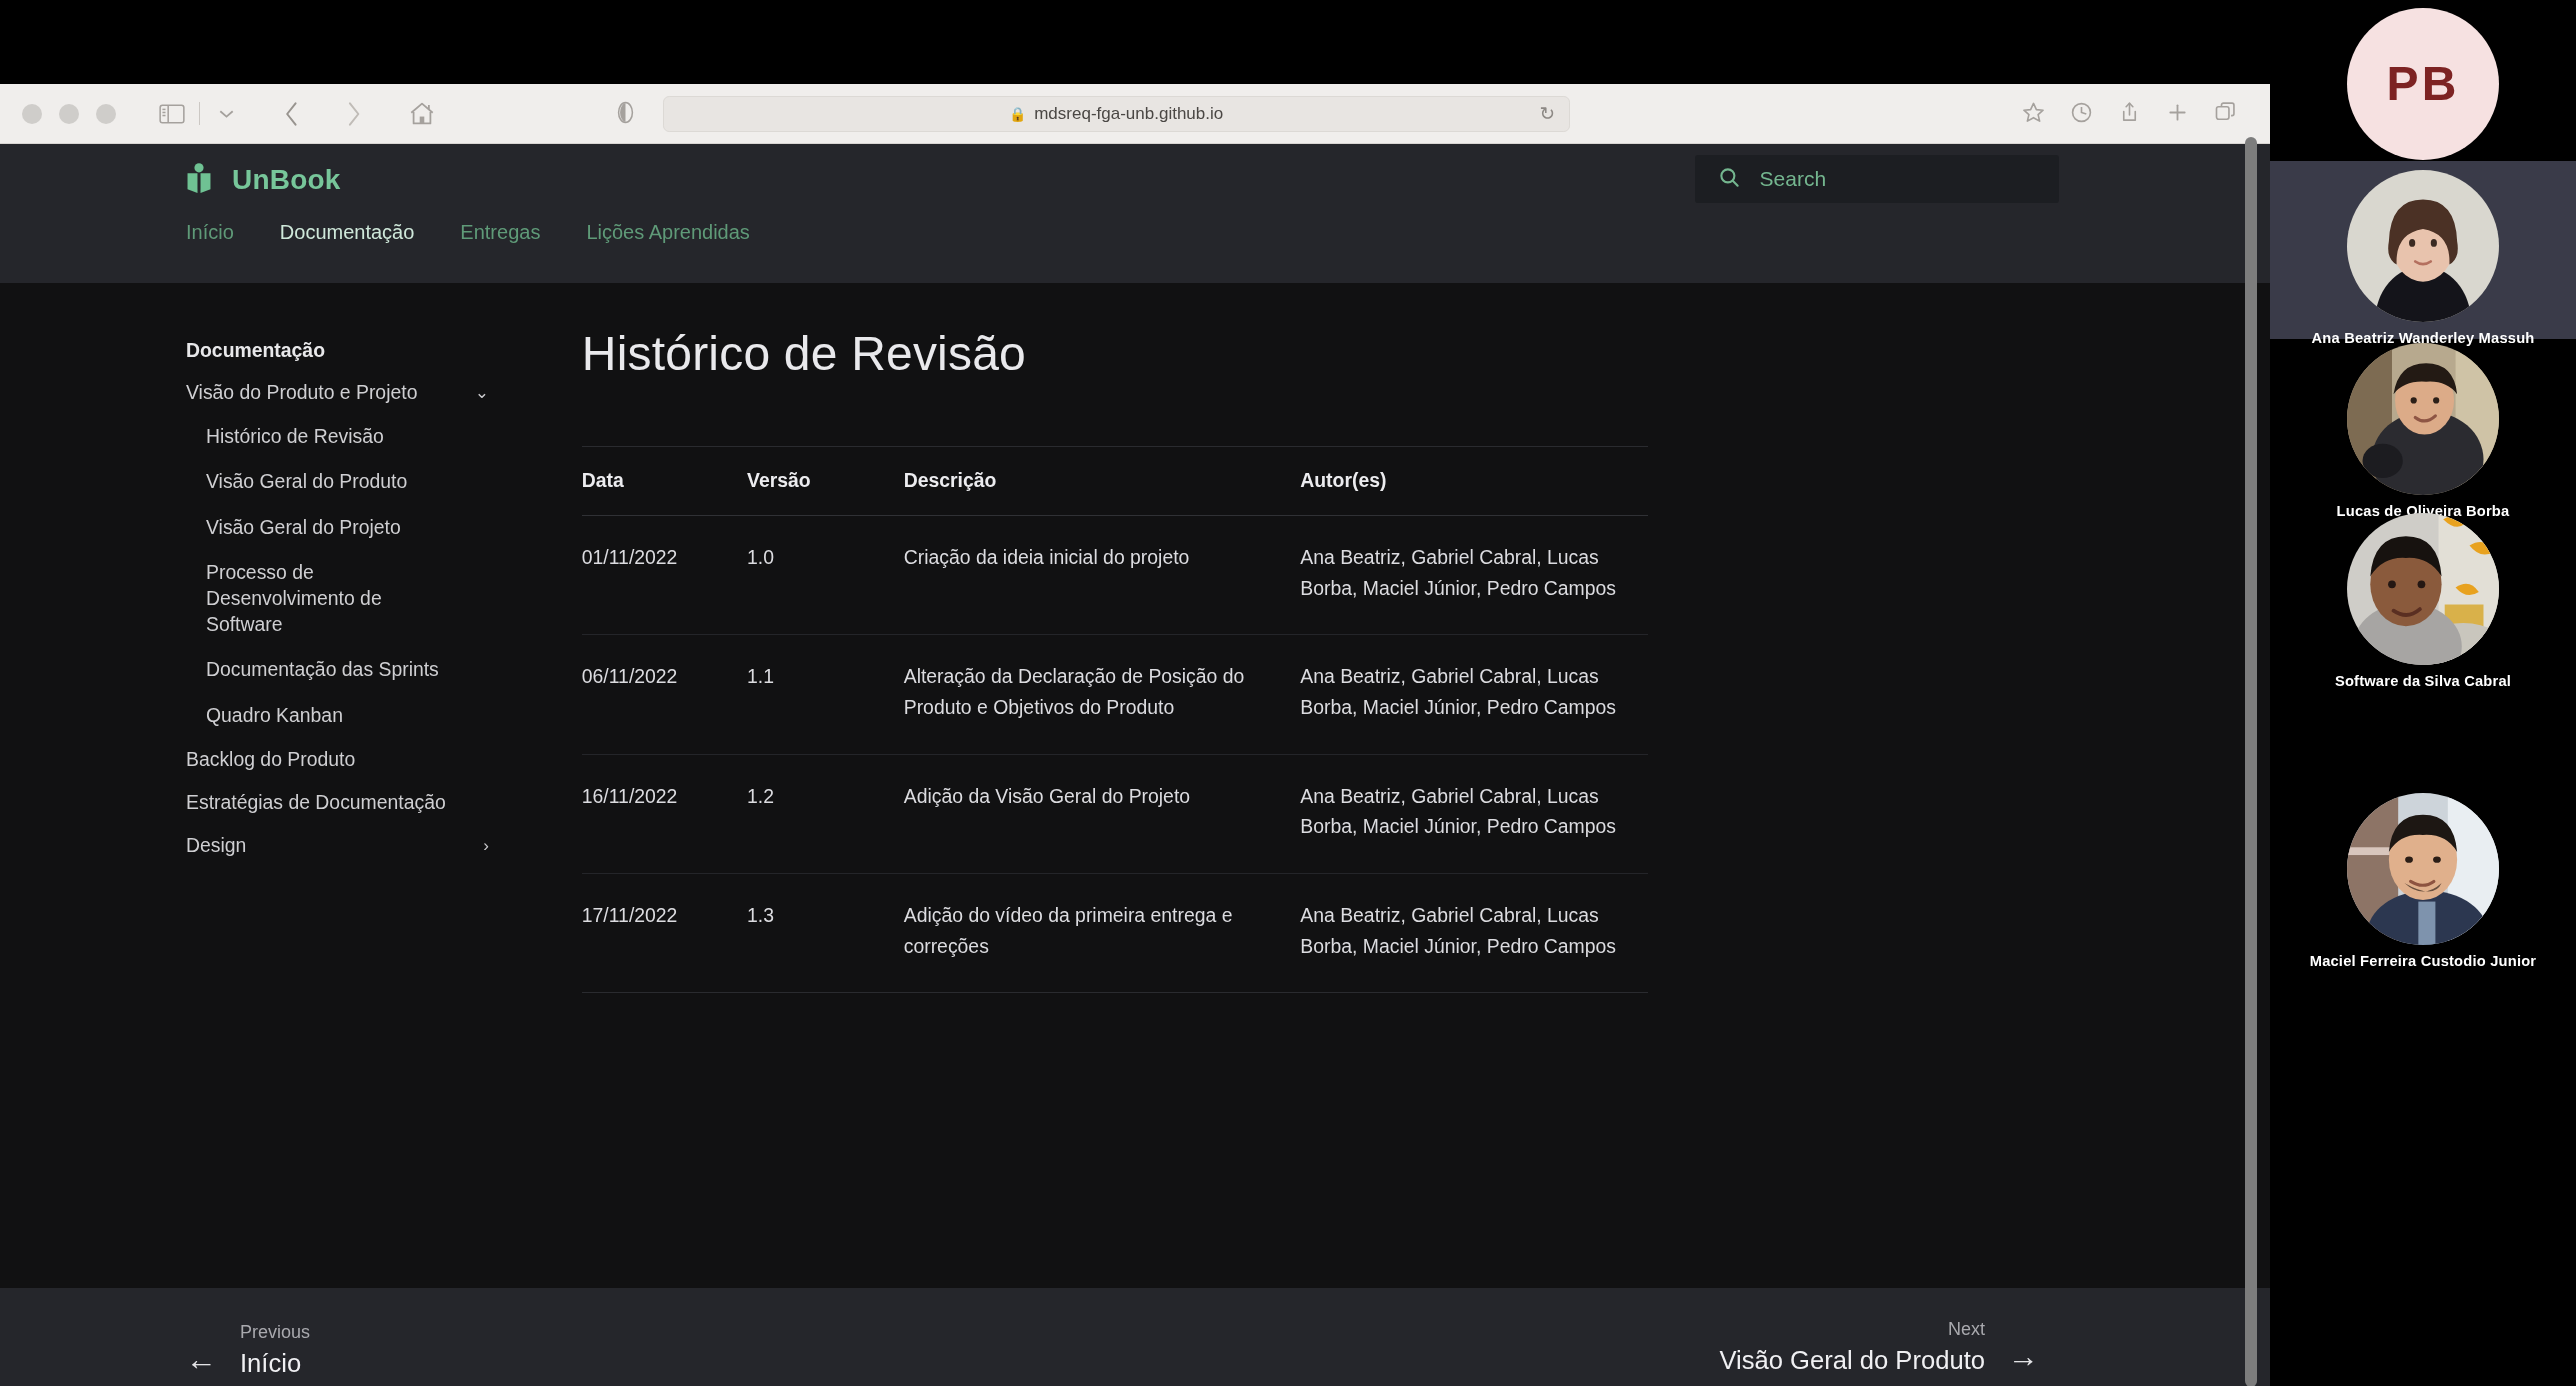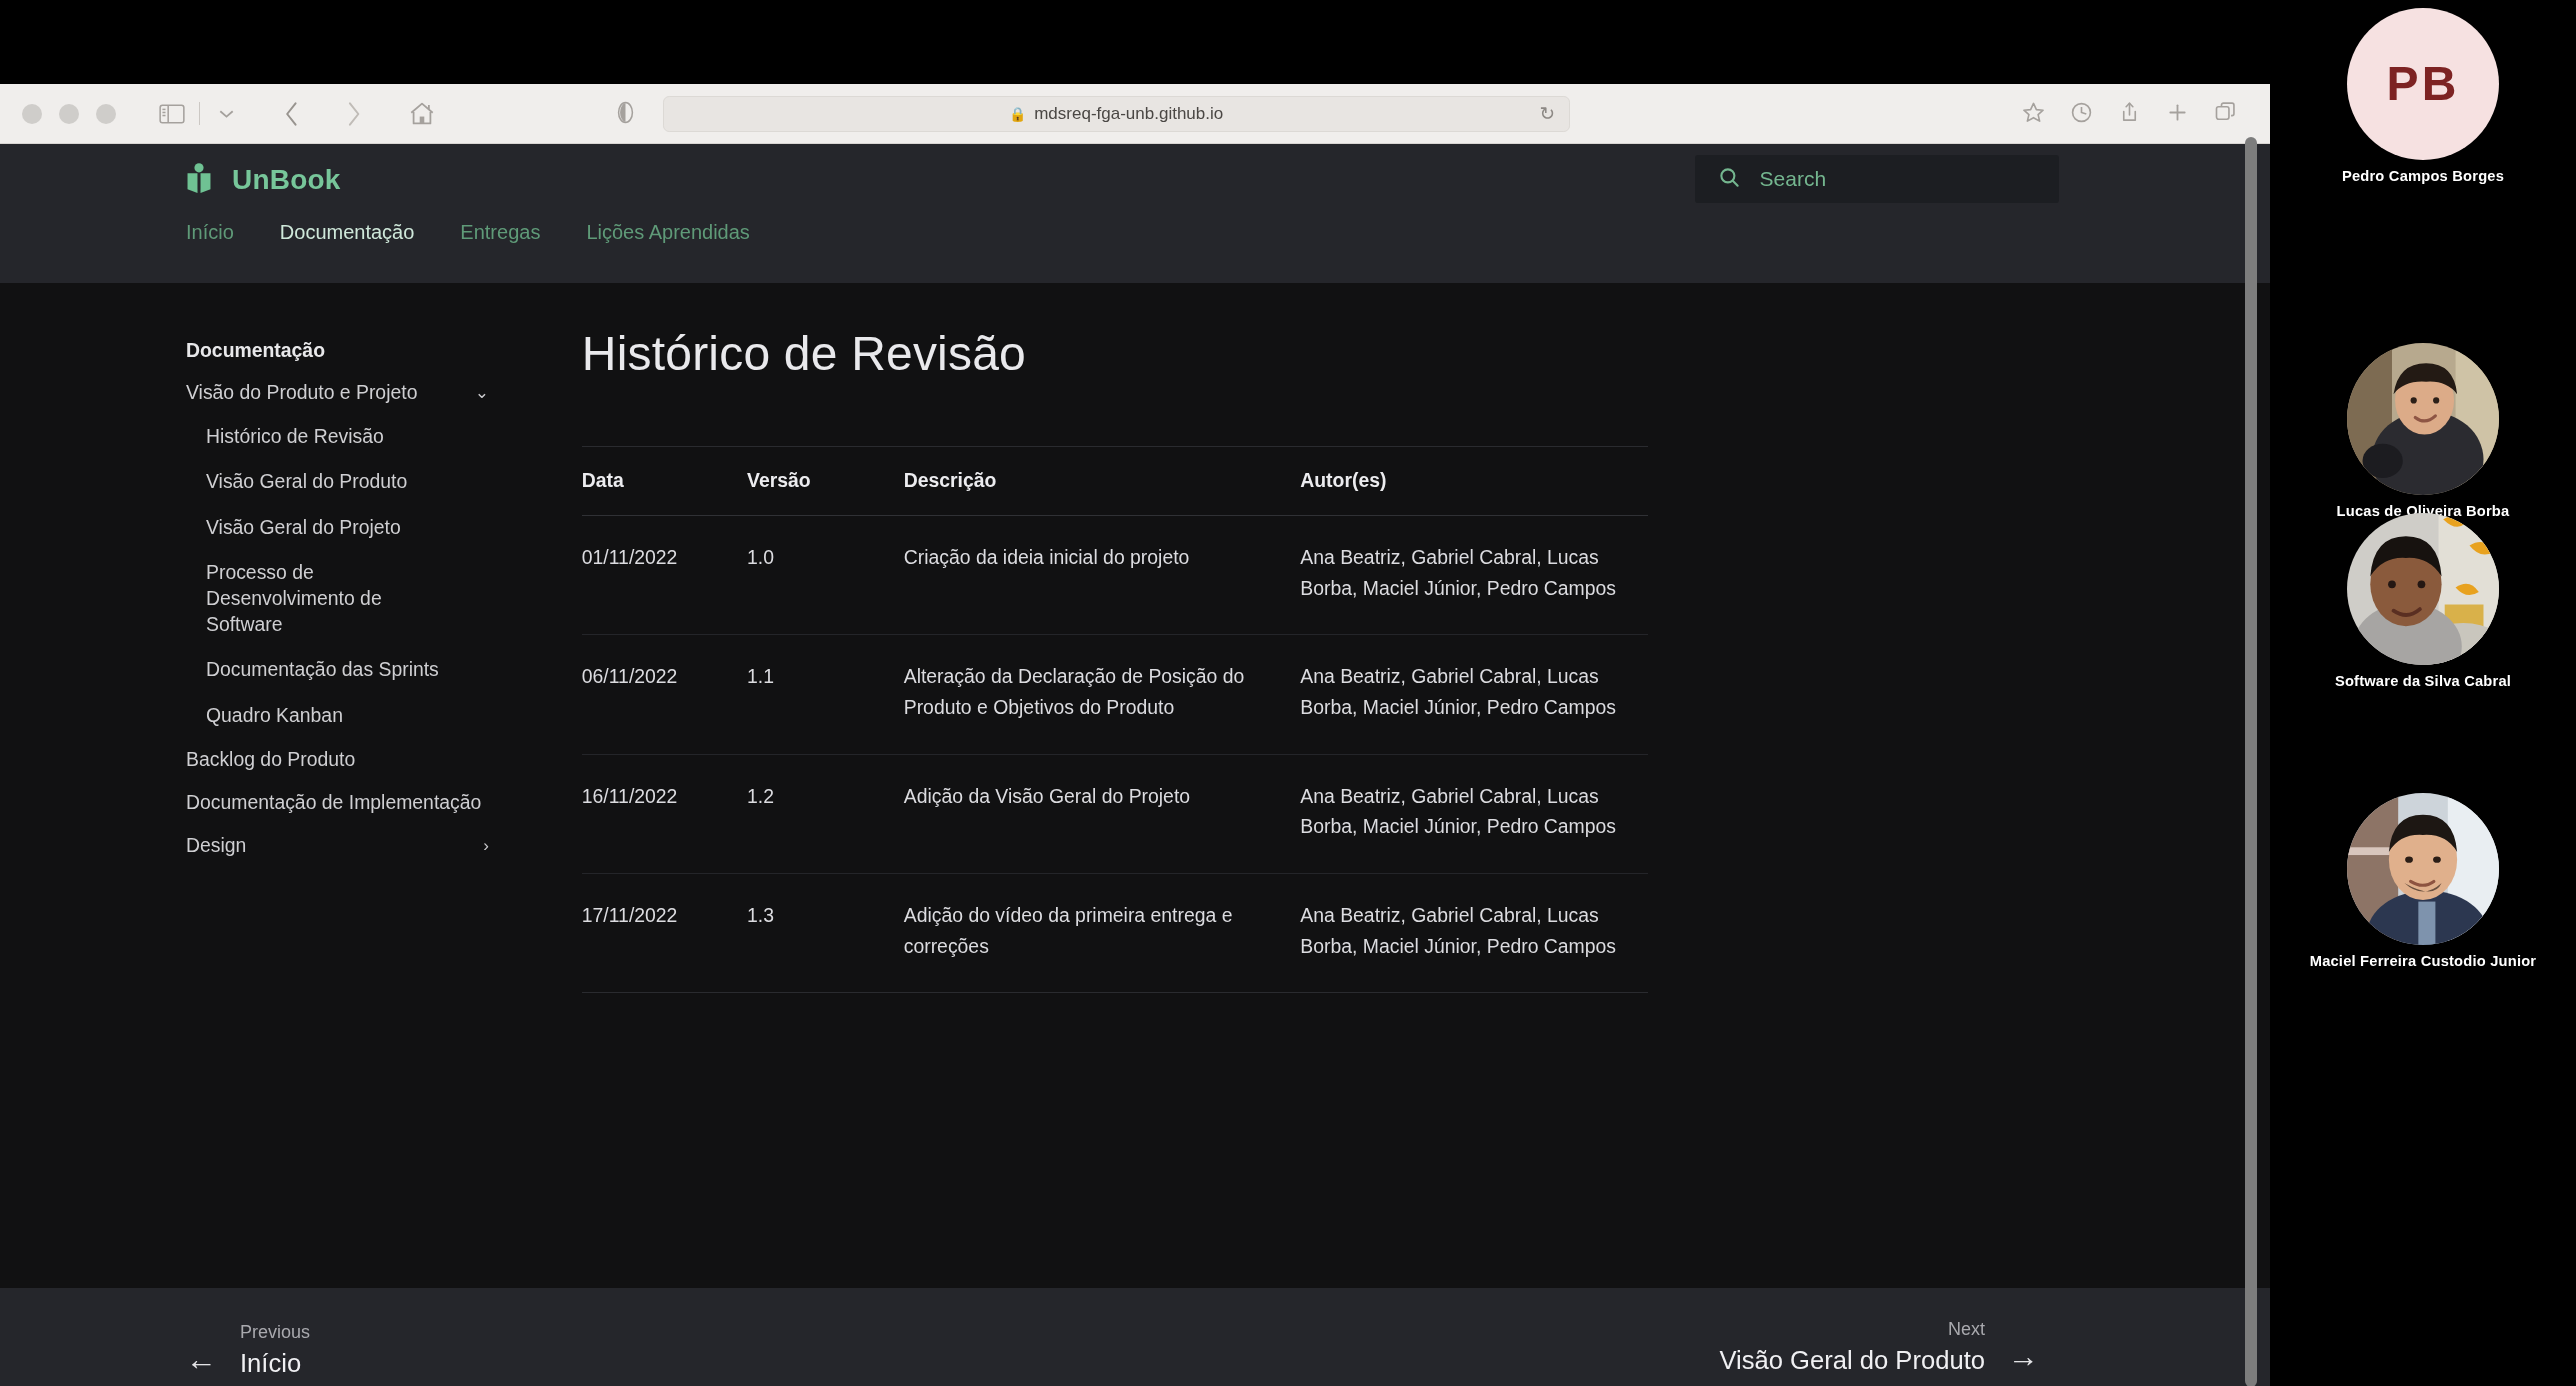--- a/index.html
+++ b/index.html
@@ -253,21 +253,21 @@
           <div class="nav-l1">Visão Geral do Projeto</div>
           <div class="nav-l1" style="width:256px">Processo de Desenvolvimento de Software</div>
           <div class="nav-l1">Documentação das Sprints</div>
           <div class="nav-l1">Quadro Kanban</div>
         </div>
 
         <div class="nav-row">
           <span class="nav-l0">Backlog do Produto</span>
         </div>
         <div class="nav-row">
-          <span class="nav-l0">Documentação de Implementação</span>
+          <span class="nav-l0">Estratégias de Documentação</span>
         </div>
         <div class="nav-row">
           <span class="nav-l0">Design</span>
           <span class="chev">›</span>
         </div>
       </div>
 
       <div class="main-col">
         <h1 class="page-title">Histórico de Revisão</h1>
 
@@ -333,20 +333,34 @@
 
   <div id="rail">
 
     <div class="ptile" style="top:7.8px;height:190px">
       <div class="pavatar">
         <div class="initials">PB</div>
       </div>
       <div class="pname">Pedro Campos Borges</div>
     </div>
 
+    <div class="ptile active" style="top:161px;height:178px">
+      <div class="pavatar" style="margin-top:9.3px">
+        <svg width="152" height="152" viewBox="0 0 196 196">
+          <rect width="196" height="196" fill="#d9d7cf"></rect>
+          <ellipse cx="98" cy="196" rx="62" ry="72" fill="#14141a"></ellipse>
+          <ellipse cx="98" cy="96" rx="40" ry="48" fill="#e8c3ad"></ellipse>
+          <path d="M54 92 q2-54 44-54 q42 0 44 54 q4 22 -10 30 q2-40 -34-46 q-36 6 -34 46 q-14 -8 -10 -30 z" fill="#4b3125"></path>
+          <ellipse cx="84" cy="94" rx="4" ry="5" fill="#3a2a22"></ellipse>
+          <ellipse cx="112" cy="94" rx="4" ry="5" fill="#3a2a22"></ellipse>
+          <path d="M88 118 q10 7 20 0" stroke="#b4705f" stroke-width="3.5" fill="none" stroke-linecap="round"></path>
+        </svg>
+      </div>
+      <div class="pname">Ana Beatriz Wanderley Massuh</div>
+    </div>
 
     <div class="ptile" style="top:343px;height:171px">
       <div class="pavatar">
         <svg width="152" height="152" viewBox="0 0 196 196">
           <rect width="196" height="196" fill="#b7a98e"></rect>
           <rect x="0" y="0" width="58" height="196" fill="#7d6b52"></rect>
           <rect x="140" y="0" width="56" height="196" fill="#cfc3a6"></rect>
           <ellipse cx="104" cy="150" rx="72" ry="62" fill="#2b2b30"></ellipse>
           <ellipse cx="100" cy="74" rx="38" ry="44" fill="#dcab88"></ellipse>
           <path d="M60 66 q6-40 42-40 q36 0 40 40 q-14 -18 -40 -16 q-28 -2 -42 16 z" fill="#231a14"></path>

